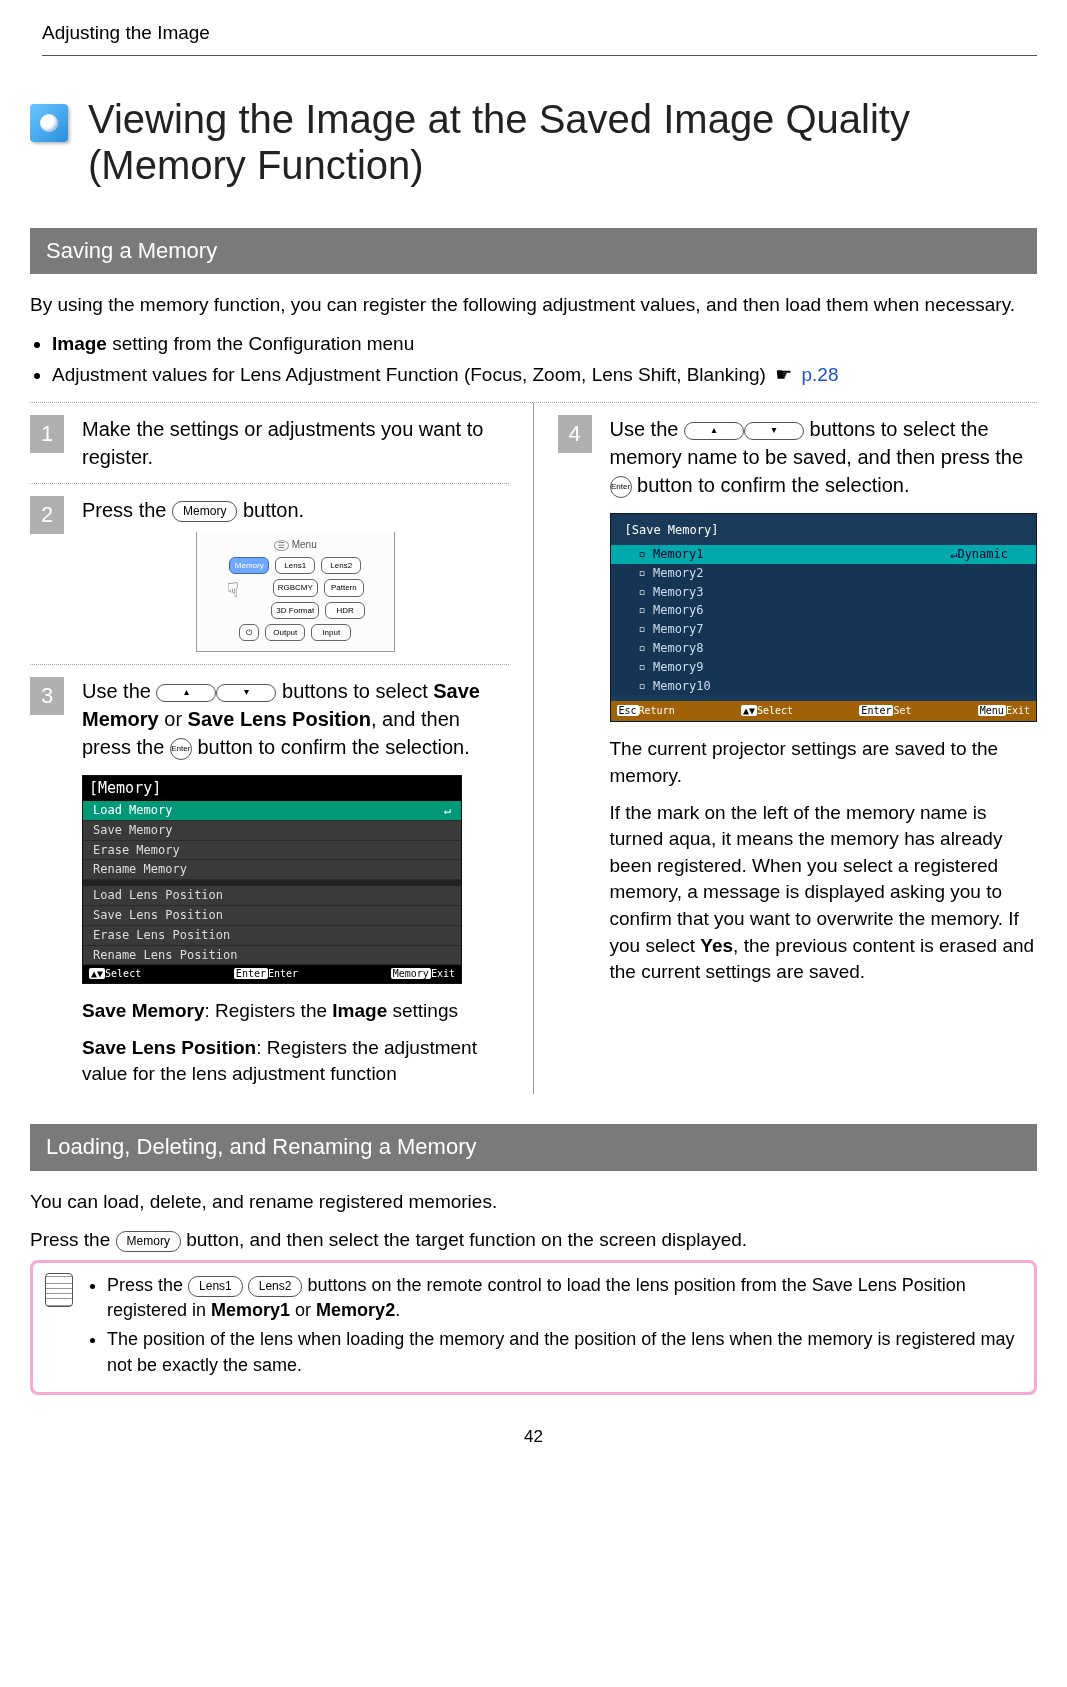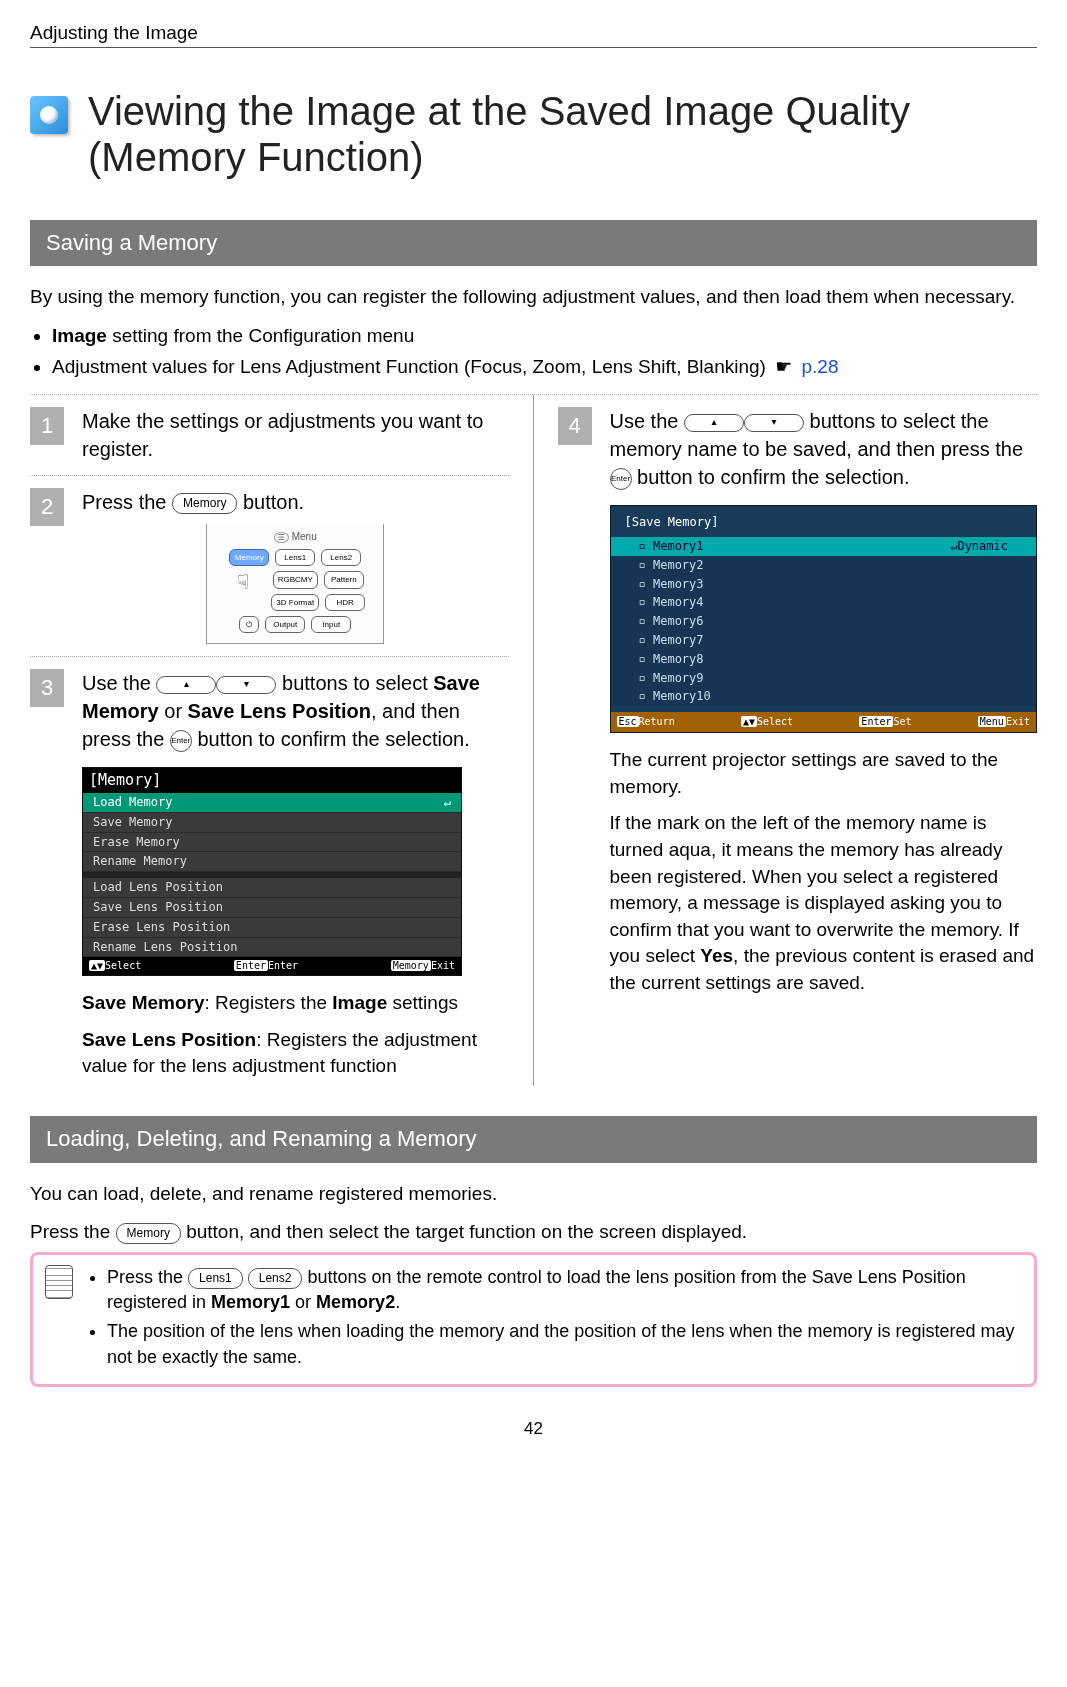--- a/index.html
+++ b/index.html
@@ -8,23 +8,24 @@
     color: #000;
     background: #fff;
     width: 1067px;
     margin: 0 auto;
     padding: 20px 30px 40px 30px;
     font-size: 19px;
     line-height: 1.4;
   }
   .header-line {
     border-bottom: 1px solid #555;
-    padding-bottom: 0;
+    padding-bottom: 8px;
     margin-bottom: 40px;
     font-size: 19px;
+    margin-left: 12px;
   }
   .title-row {
     display: flex;
     align-items: flex-start;
     gap: 20px;
     margin-bottom: 40px;
     justify-content: space-between;
   }
   .title-icon {
     width: 38px;
@@ -126,21 +127,21 @@
     width:22px; height:22px;
     border:1px solid #555;
     border-radius:50%;
     font-size:8px;
     align-items:center;
     justify-content:center;
     vertical-align:middle;
     background:#fff;
   }
   .remote-diagram {
-    width: 178px;
+    width: 199px;
     margin: 8px auto 0 auto;
     border:1px solid #999;
     border-top:none;
     padding: 6px 10px 10px 10px;
     background:#fcfcfc;
     position:relative;
   }
   .rd-row { display:flex; gap:6px; justify-content:center; margin-top:5px;}
   .rd-btn {
     border:1px solid #666;
@@ -339,24 +340,20 @@
           </div>
           <div class="save-row">
               <span>▫ <span>Memory2</span></span>
               <span></span>
             </div>
           <div class="save-row">
               <span>▫ <span>Memory3</span></span>
               <span></span>
             </div>
           <div class="save-row">
-              <span>▫ <span>Memory4</span></span>
-              <span></span>
-            </div>
-          <div class="save-row">
               <span>▫ <span>Memory6</span></span>
               <span></span>
             </div>
           <div class="save-row">
               <span>▫ <span>Memory7</span></span>
               <span></span>
             </div>
           <div class="save-row">
               <span>▫ <span>Memory8</span></span>
               <span></span>

